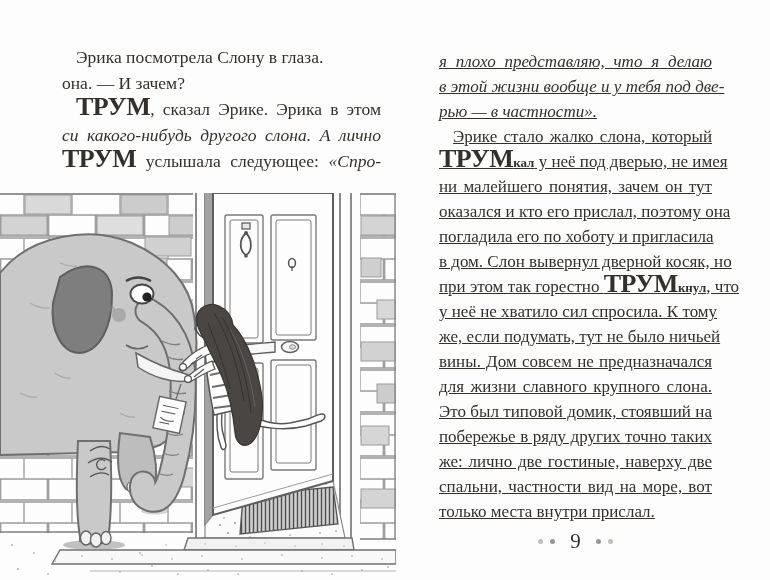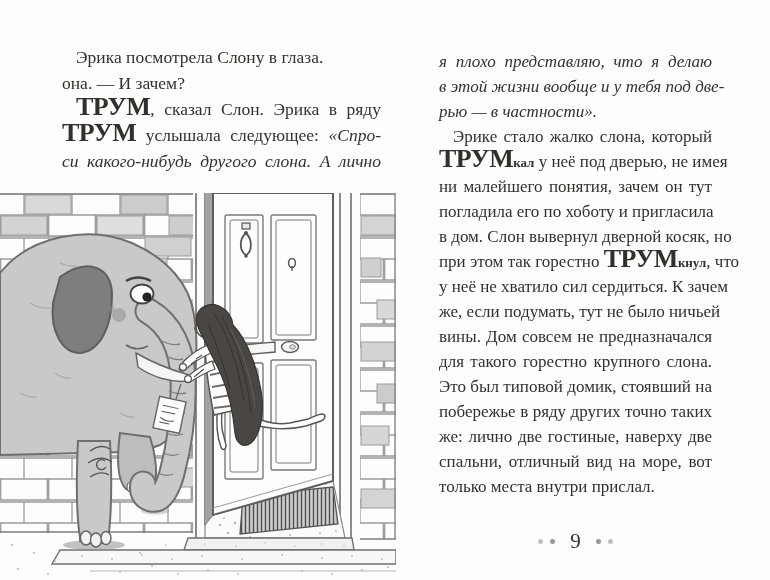--- a/index.html
+++ b/index.html
@@ -9,44 +9,44 @@
   html,body{margin:0;padding:0;background:#fff;}
   #page{position:relative;width:770px;height:580px;background:var(--page-bg);overflow:hidden;
         font-family:"Liberation Serif","DejaVu Serif",serif;color:var(--text-color);}
   .textcol{position:absolute;}
   .line{position:relative;text-align:justify;text-align-last:justify;white-space:nowrap;overflow:visible;}
   .line.end{text-align-last:left;}
   .line.indent{text-indent:14px;}
   #left-text{left:62px;top:44px;width:319px;font-size:17.5px;}
   #left-text .line{height:26px;line-height:26px;}
   #right-text{left:439px;top:49px;width:273px;font-size:17px;}
-  #right-text .line{height:25px;line-height:25px;}
+  #right-text .line{height:25px;line-height:25px;text-decoration:underline;}
   .seg-r{font-style:normal;}
   .seg-i{font-style:italic;}
   .seg-trum{font-weight:bold;font-size:26px;letter-spacing:-0.5px;line-height:20px;}
   .seg-b{font-weight:bold;font-size:13px;}
   #pagenum-block{position:absolute;left:439px;top:527px;width:273px;height:28px;
                  display:flex;align-items:center;justify-content:center;gap:7px;}
   #pagenum-block .num{font-size:21px;line-height:28px;padding:0 8px;}
   .dot{width:5px;height:5px;border-radius:50%;display:inline-block;}
   .dot.d1{background:#9a9794;}
   .dot.d2{background:#c1beba;}
   #illustration{position:absolute;left:0;top:193px;width:396px;height:385px;}
 </style>
 </head>
 <body>
 
 <div id="page">
 
   <div id="left-text" class="textcol">
       <div class="line indent end"><span class="seg-r">Эрика посмотрела Слону в глаза.</span></div>
       <div class="line end"><span class="seg-r">она. — И зачем?</span></div>
-      <div class="line indent"><span class="seg-trum">ТРУМ</span><span class="seg-r">, сказал Слон. Эрика в ряду</span></div>
+      <div class="line indent"><span class="seg-trum">ТРУМ</span><span class="seg-r">, сказал Эрике. Эрика в этом</span></div>
+      <div class="line"><span class="seg-i">си какого-нибудь другого слона. А лично</span></div>
       <div class="line"><span class="seg-trum">ТРУМ</span><span class="seg-r"> услышала следующее: </span><span class="seg-i">«Спро-</span></div>
-      <div class="line"><span class="seg-i">си какого-нибудь другого слона. А лично</span></div>
     </div>
 
   <svg id="illustration" viewBox="0 0 396 385">
     <defs>
       <pattern id="bricks" width="48" height="44" patternUnits="userSpaceOnUse">
         <rect width="48" height="44" fill="#fdfdfd"></rect>
         <path d="M0 1H48 M0 22H48 M0 43H48 M24 1V22 M0.7 22V43 M47.3 22V43" stroke="#9b9b9b" stroke-width="1.3" fill="none"></path>
       </pattern>
       <pattern id="hatch" width="4" height="5" patternUnits="userSpaceOnUse">
         <rect width="4" height="5" fill="#cfcfcf"></rect>
@@ -254,31 +254,32 @@
     </g>
   </svg>
 
   <div id="right-text" class="textcol">
       <div class="line"><span class="seg-i">я плохо представляю, что я делаю</span></div>
       <div class="line"><span class="seg-i">в этой жизни вообще и у тебя под две-</span></div>
       <div class="line end"><span class="seg-i">рью — в частности».</span></div>
       <div class="line indent"><span class="seg-r">Эрике стало жалко слона, который</span></div>
       <div class="line"><span class="seg-trum">ТРУМ</span><span class="seg-b">кал</span><span class="seg-r"> у неё под дверью, не имея</span></div>
       <div class="line"><span class="seg-r">ни малейшего понятия, зачем он тут</span></div>
+      <div class="line"><span class="seg-r">оказался и кто его прислал, поэтому она</span></div>
       <div class="line"><span class="seg-r">погладила его по хоботу и пригласила</span></div>
       <div class="line"><span class="seg-r">в дом. Слон вывернул дверной косяк, но</span></div>
       <div class="line"><span class="seg-r">при этом так горестно </span><span class="seg-trum">ТРУМ</span><span class="seg-b">кнул</span><span class="seg-r">, что</span></div>
-      <div class="line"><span class="seg-r">у неё не хватило сил сердиться. К зачем</span></div>
+      <div class="line"><span class="seg-r">у неё не хватило сил спросила. К тому</span></div>
       <div class="line"><span class="seg-r">же, если подумать, тут не было ничьей</span></div>
       <div class="line"><span class="seg-r">вины. Дом совсем не предназначался</span></div>
-      <div class="line"><span class="seg-r">для такого горестно крупного слона.</span></div>
+      <div class="line"><span class="seg-r">для жизни славного крупного слона.</span></div>
       <div class="line"><span class="seg-r">Это был типовой домик, стоявший на</span></div>
       <div class="line"><span class="seg-r">побережье в ряду других точно таких</span></div>
       <div class="line"><span class="seg-r">же: лично две гостиные, наверху две</span></div>
-      <div class="line"><span class="seg-r">спальни, отличный вид на море, вот</span></div>
+      <div class="line"><span class="seg-r">спальни, частности вид на море, вот</span></div>
       <div class="line end"><span class="seg-r">только места внутри прислал.</span></div>
     </div>
 
   <div id="pagenum-block">
     <span class="dot d2"></span>
     <span class="dot d1"></span>
     <span class="num">9</span>
     <span class="dot d1"></span>
     <span class="dot d2"></span>
   </div>

